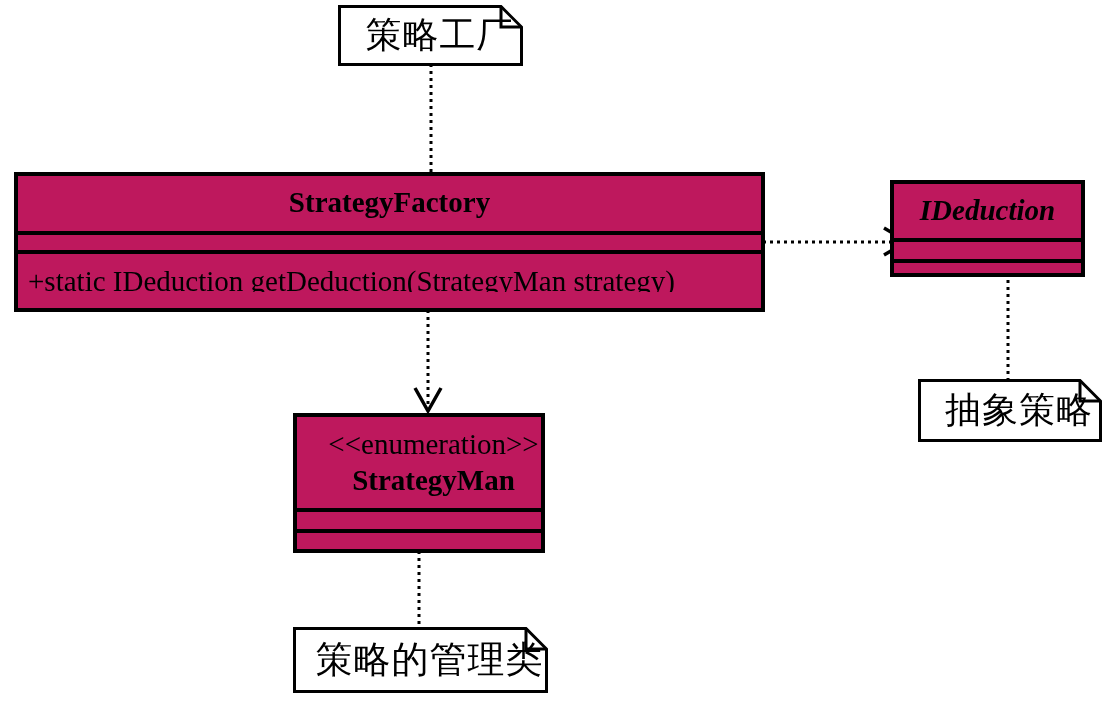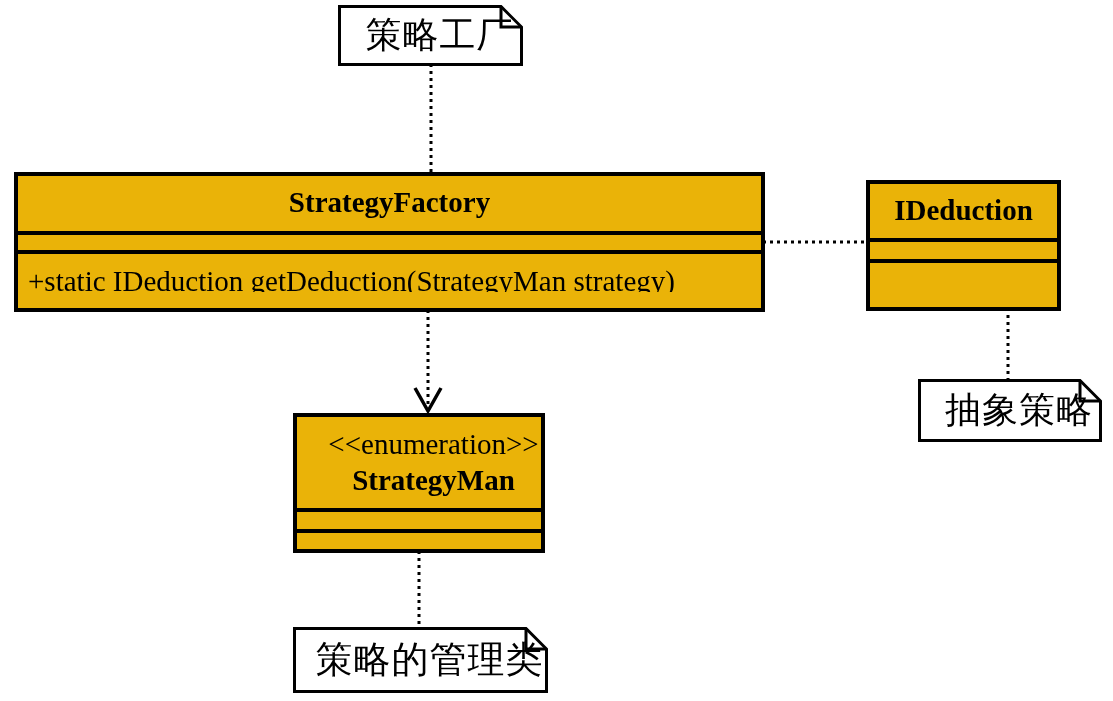--- a/index.html
+++ b/index.html
@@ -35,21 +35,21 @@
     stroke: #000000;
     stroke-width: 3.5;
     fill: none;
     stroke-linecap: butt;
   }
 
   
   .uml-class {
     position: absolute;
     box-sizing: border-box;
-    background: #eab308;
+    background: #be185d;
     border: 4px solid #000000;
   }
   .cmp {
     box-sizing: border-box;
     overflow: hidden;
     white-space: nowrap;
   }
   .cmp.divided {
     border-top: 4px solid #000000;
   }
@@ -120,21 +120,21 @@
     </svg>
     <span class="note-text" style="font-size:36px;">策略工厂</span>
   </div>
 
   <div class="uml-class" style="left:14px; top:172px; width:751px; height:140px;">
     <div class="cmp cls-title" style="height:55px; line-height:53px;">StrategyFactory</div>
     <div class="cmp divided" style="height:19px;"></div>
     <div class="cmp divided method-text" style="height:42px; line-height:54px;">+static IDeduction getDeduction(StrategyMan strategy)</div>
   </div>
 
-  <div class="uml-class" style="left:866px; top:180px; width:195px; height:131px;">
+  <div class="uml-class" style="left:890px; top:180px; width:195px; height:97px;font-style:italic;">
     <div class="cmp cls-title" style="height:54px; line-height:52px;">IDeduction</div>
     <div class="cmp divided" style="height:21px;"></div>
     <div class="cmp divided" style="height:20px;"></div>
   </div>
 
   <div class="uml-class" style="left:293px; top:413px; width:252px; height:140px;">
     <div class="cmp title-stack" style="height:91px;">
       <div class="stereotype">&lt;&lt;enumeration&gt;&gt;</div>
       <div class="cls-title">StrategyMan</div>
     </div>

